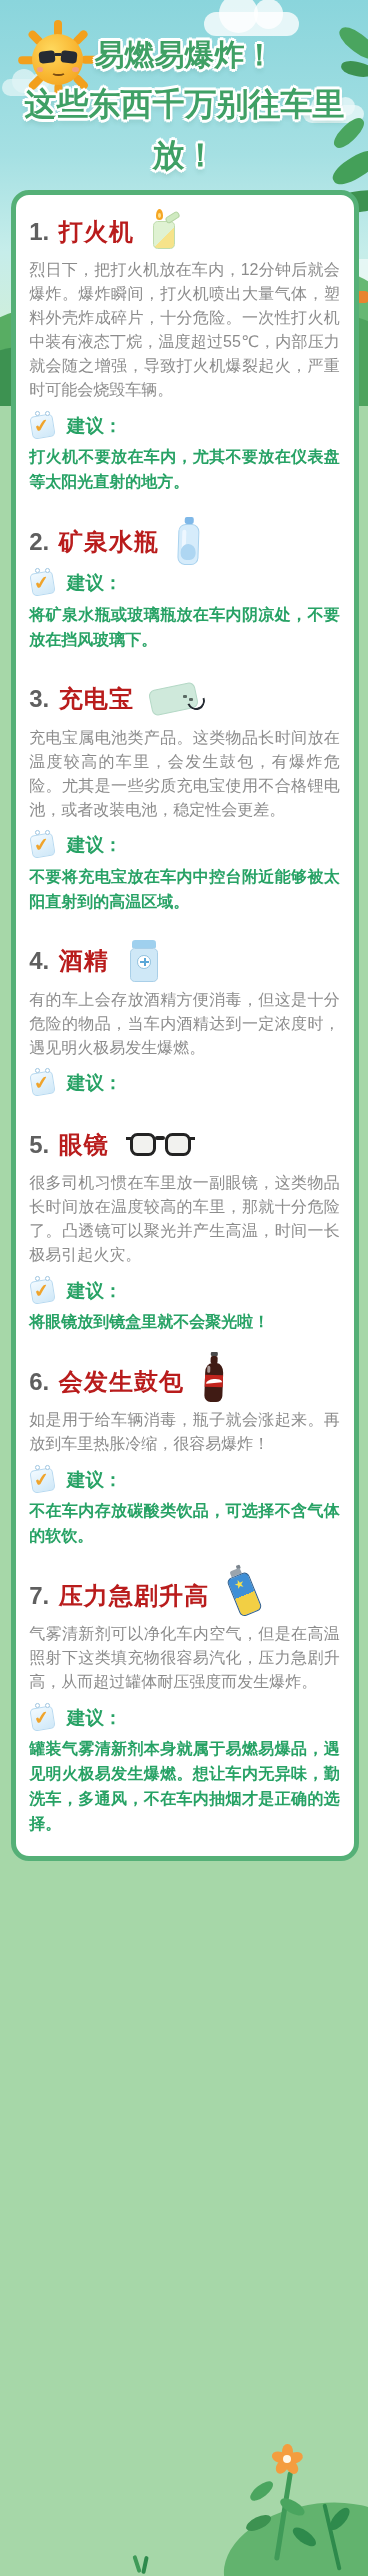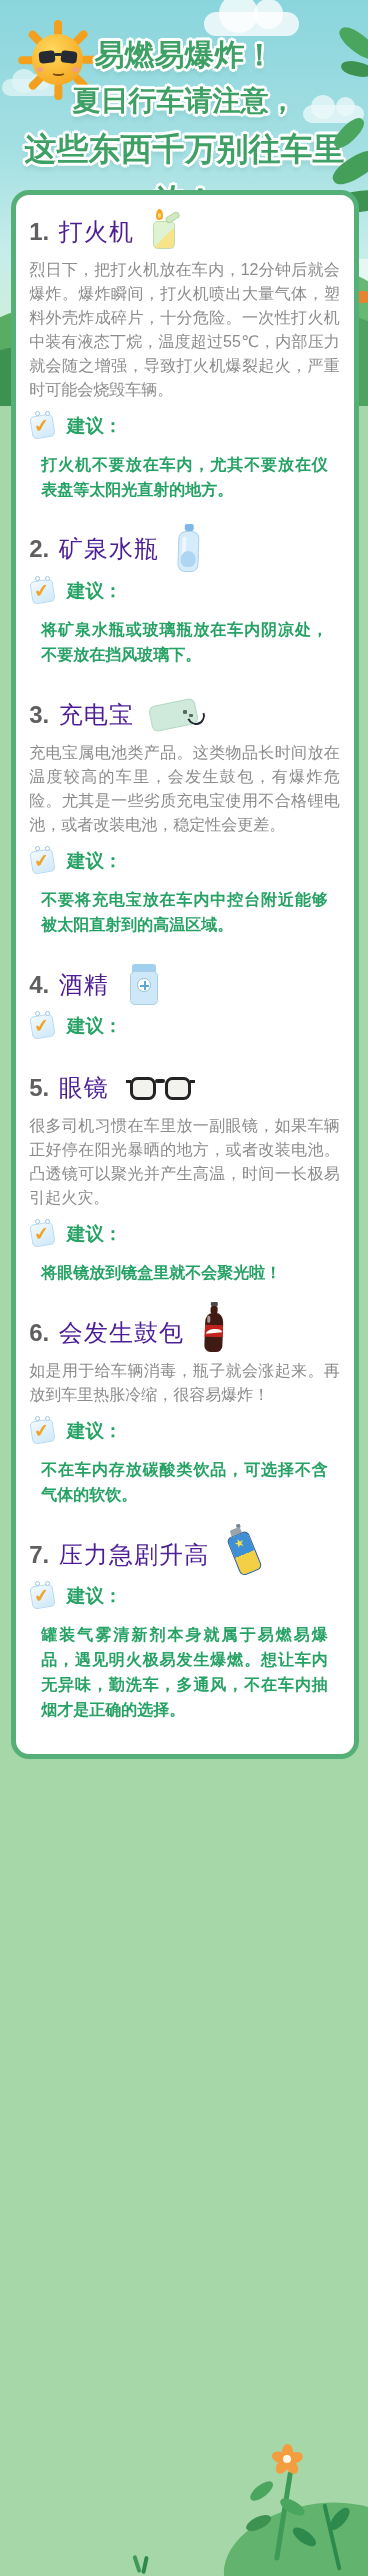--- a/index.html
+++ b/index.html
@@ -130,25 +130,25 @@
   .intro{margin:11.6px 17.4px 0;background:#3aa65e;border-radius:9.5px;padding:18px 20px;
     box-shadow:0 3.2px 0 rgba(20,90,50,.18);}
   .intro p{margin:0;color:#fff;font-size:16px;line-height:26px;text-align:justify;letter-spacing:0.3px;}
   
   .card{margin:38px 10.5px 0;background:#fff;border:5.3px solid #55b077;border-radius:18px;
     padding:18px 13.7px 20px;position:relative;}
   .item{margin-bottom:28.5px;}
   .item:last-child{margin-bottom:0;}
   .sec-head{position:relative;height:38px;display:flex;align-items:center;margin-bottom:7.4px;}
   .sec-num{font-size:24px;font-weight:800;color:#5f5f5f;margin-right:9.5px;}
-  .sec-title{font-size:24px;font-weight:400;color:#4c1d95;letter-spacing:1.1px;}
+  .sec-title{font-size:24px;font-weight:700;color:#b91c1c;letter-spacing:1.1px;}
   .sec-body{margin:0 0 8.4px;font-size:16px;line-height:24px;color:#8c8c8c;text-align:justify;}
   .advice-head{display:flex;align-items:center;height:29.5px;margin:3.2px 0 4.2px;}
   .advice-label{font-size:18.4px;font-weight:800;color:#27a265;}
-  .advice-text{margin:12px;font-size:16px;line-height:25px;color:#27a265;font-weight:600;text-align:justify;}
+  .advice-text{margin:0;font-size:16px;line-height:25px;color:#27a265;font-weight:600;text-align:justify;}
   
   .advice-ico{position:relative;width:29.5px;height:29.5px;margin-right:8.4px;flex:0 0 auto;}
   .advice-ico .pad{position:absolute;left:2.1px;top:4.2px;width:23px;height:23px;border-radius:4.7px;
     background:linear-gradient(160deg,#f2faff 0%,#cfe8f8 100%);border:1.1px solid #b7d9f0;transform:rotate(-9deg);}
   .advice-ico .ring{position:absolute;top:0.5px;width:4.7px;height:4.7px;border:1.6px solid #9fc6e2;border-radius:50%;background:#fff;}
   .advice-ico .ring.r1{left:6.3px;} .advice-ico .ring.r2{left:16px;}
   .advice-ico .chk{position:absolute;left:5.3px;top:4.2px;font-size:18px;font-weight:900;color:#f0a42c;transform:rotate(-9deg);font-style:normal;}
   
   .sec-ico{position:relative;flex:0 0 auto;}
   .ico-lighter{width:24px;height:38px;margin-left:18px;}
@@ -239,21 +239,20 @@
           <i class="l"></i>
           <i class="r"></i>
         </div>
       <div class="smile"></div>
       <div class="blush bl"></div>
         <div class="blush br"></div>
     </div>
 
     <div class="title">
       <div class="t1">易燃易爆炸！</div>
-      <div class="t2">夏日行车请注意，</div>
       <div class="t3">这些东西千万别往车里放！</div>
     </div>
 
     <div class="city">
       <div class="b1"></div>
         <div class="b2"></div>
         <div class="b3"></div>
       <div class="b4"></div>
         <div class="b5"></div>
         <div class="b6"></div>
@@ -403,20 +402,21 @@
     <section class="item">
       <div class="sec-head">
         <span class="sec-num">4.</span>
         <span class="sec-title">酒精</span>
         <span class="sec-ico ico-alc">
           <i class="cap"></i>
             <i class="body"></i>
             <i class="cross"></i>
         </span>
       </div>
+      <p class="sec-body">有的车上会存放酒精方便消毒，但这是十分危险的物品，当车内酒精达到一定浓度时，遇见明火极易发生爆燃。</p>
       <div class="advice-head">
         <span class="advice-ico">
           <i class="pad"></i>
             <i class="ring r1"></i>
             <i class="ring r2"></i>
             <i class="chk">✔</i>
         </span>
         <span class="advice-label">建议：</span>
       </div>
     </section>
@@ -426,21 +426,21 @@
         <span class="sec-num">5.</span>
         <span class="sec-title">眼镜</span>
         <span class="sec-ico ico-glasses">
           <i class="temple tl"></i>
             <i class="temple tr"></i>
             <i class="lens l"></i>
             <i class="lens r"></i>
             <i class="bridge"></i>
         </span>
       </div>
-      <p class="sec-body">很多司机习惯在车里放一副眼镜，如果车辆正好停在阳光暴晒的地方，或者改装电池。凸透镜可以聚光并产生高温，时间一长极易引起火灾。</p>
+      <p class="sec-body">很多司机习惯在车里放一副眼镜，这类物品长时间放在温度较高的车里，那就十分危险了。凸透镜可以聚光并产生高温，时间一长极易引起火灾。</p>
       <div class="advice-head">
         <span class="advice-ico">
           <i class="pad"></i>
             <i class="ring r1"></i>
             <i class="ring r2"></i>
             <i class="chk">✔</i>
         </span>
         <span class="advice-label">建议：</span>
       </div>
       <p class="advice-text">将眼镜放到镜盒里就不会聚光啦！</p>
@@ -477,20 +477,21 @@
         <span class="sec-title">压力急剧升高</span>
         <span class="sec-ico ico-spray">
           <span class="unit">
               <i class="noz"></i>
               <i class="cap"></i>
               <i class="body"></i>
               <i class="star">★</i>
             </span>
         </span>
       </div>
+      <p class="sec-body">气雾清新剂可以净化车内空气，但是在高温照射下这类填充物很容易汽化，压力急剧升高，从而超过罐体耐压强度而发生爆炸。</p>
       <div class="advice-head">
         <span class="advice-ico">
           <i class="pad"></i>
             <i class="ring r1"></i>
             <i class="ring r2"></i>
             <i class="chk">✔</i>
         </span>
         <span class="advice-label">建议：</span>
       </div>
       <p class="advice-text">罐装气雾清新剂本身就属于易燃易爆品，遇见明火极易发生爆燃。想让车内无异味，勤洗车，多通风，不在车内抽烟才是正确的选择。</p>

